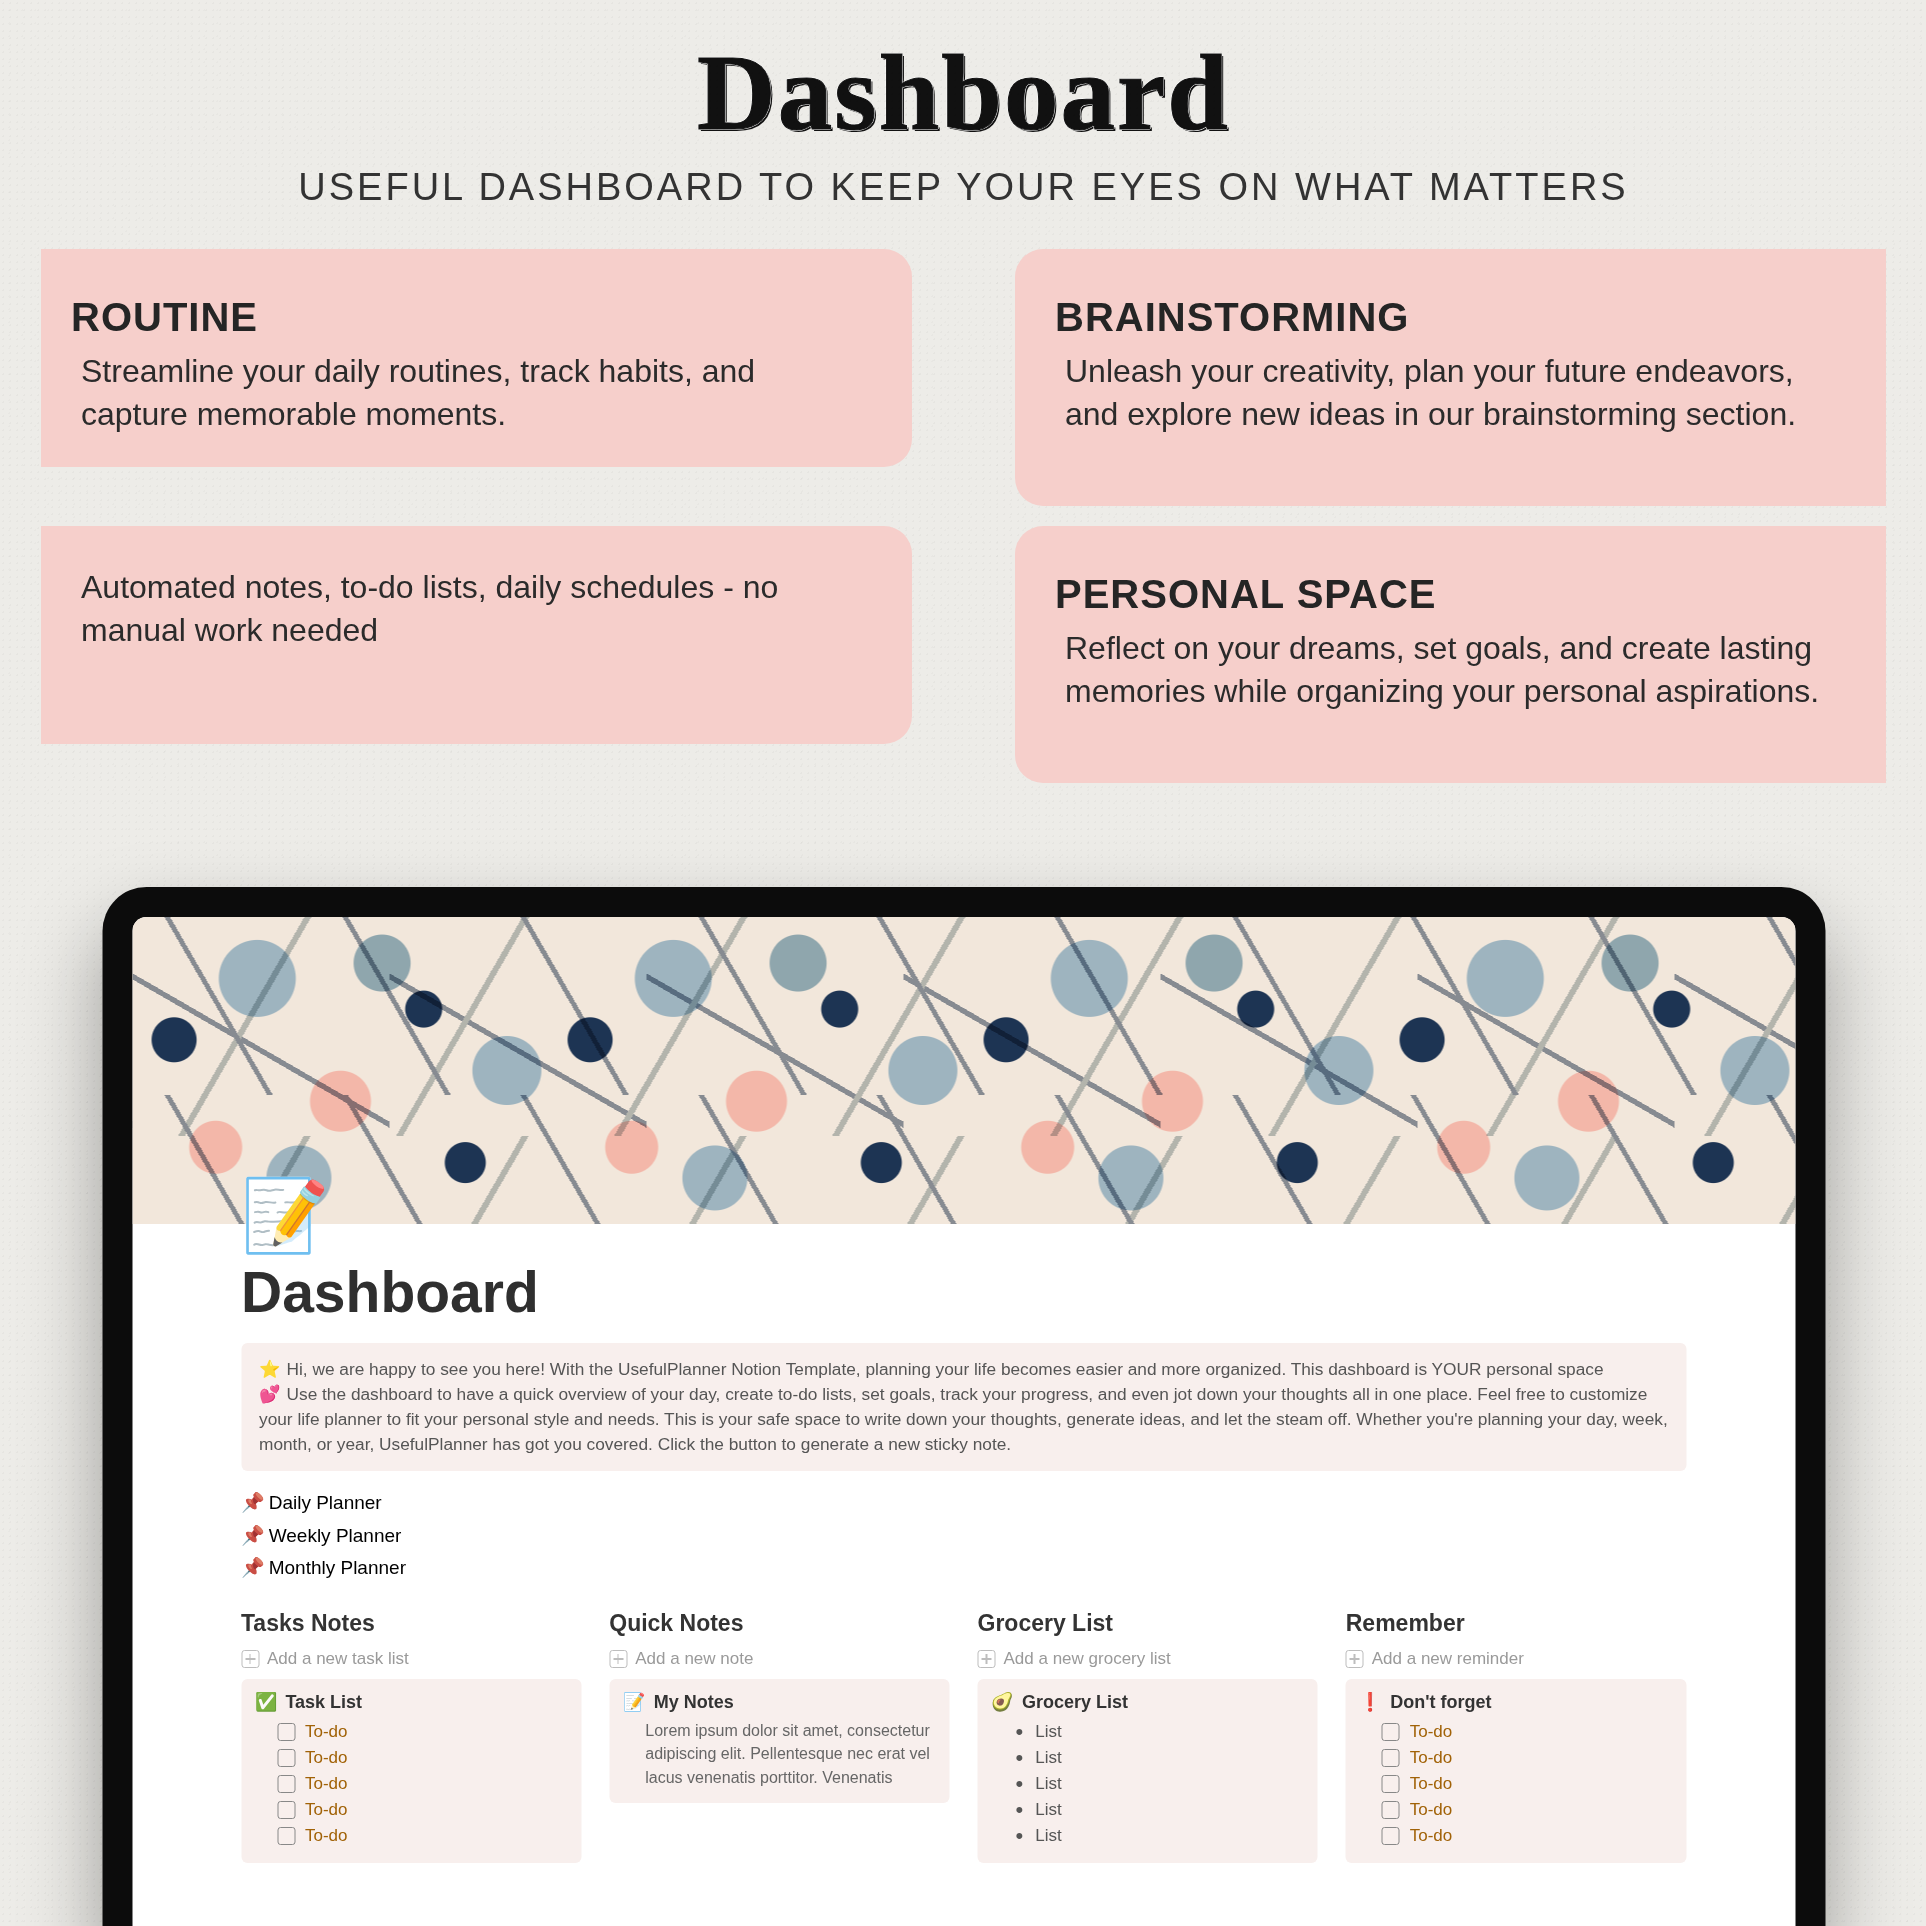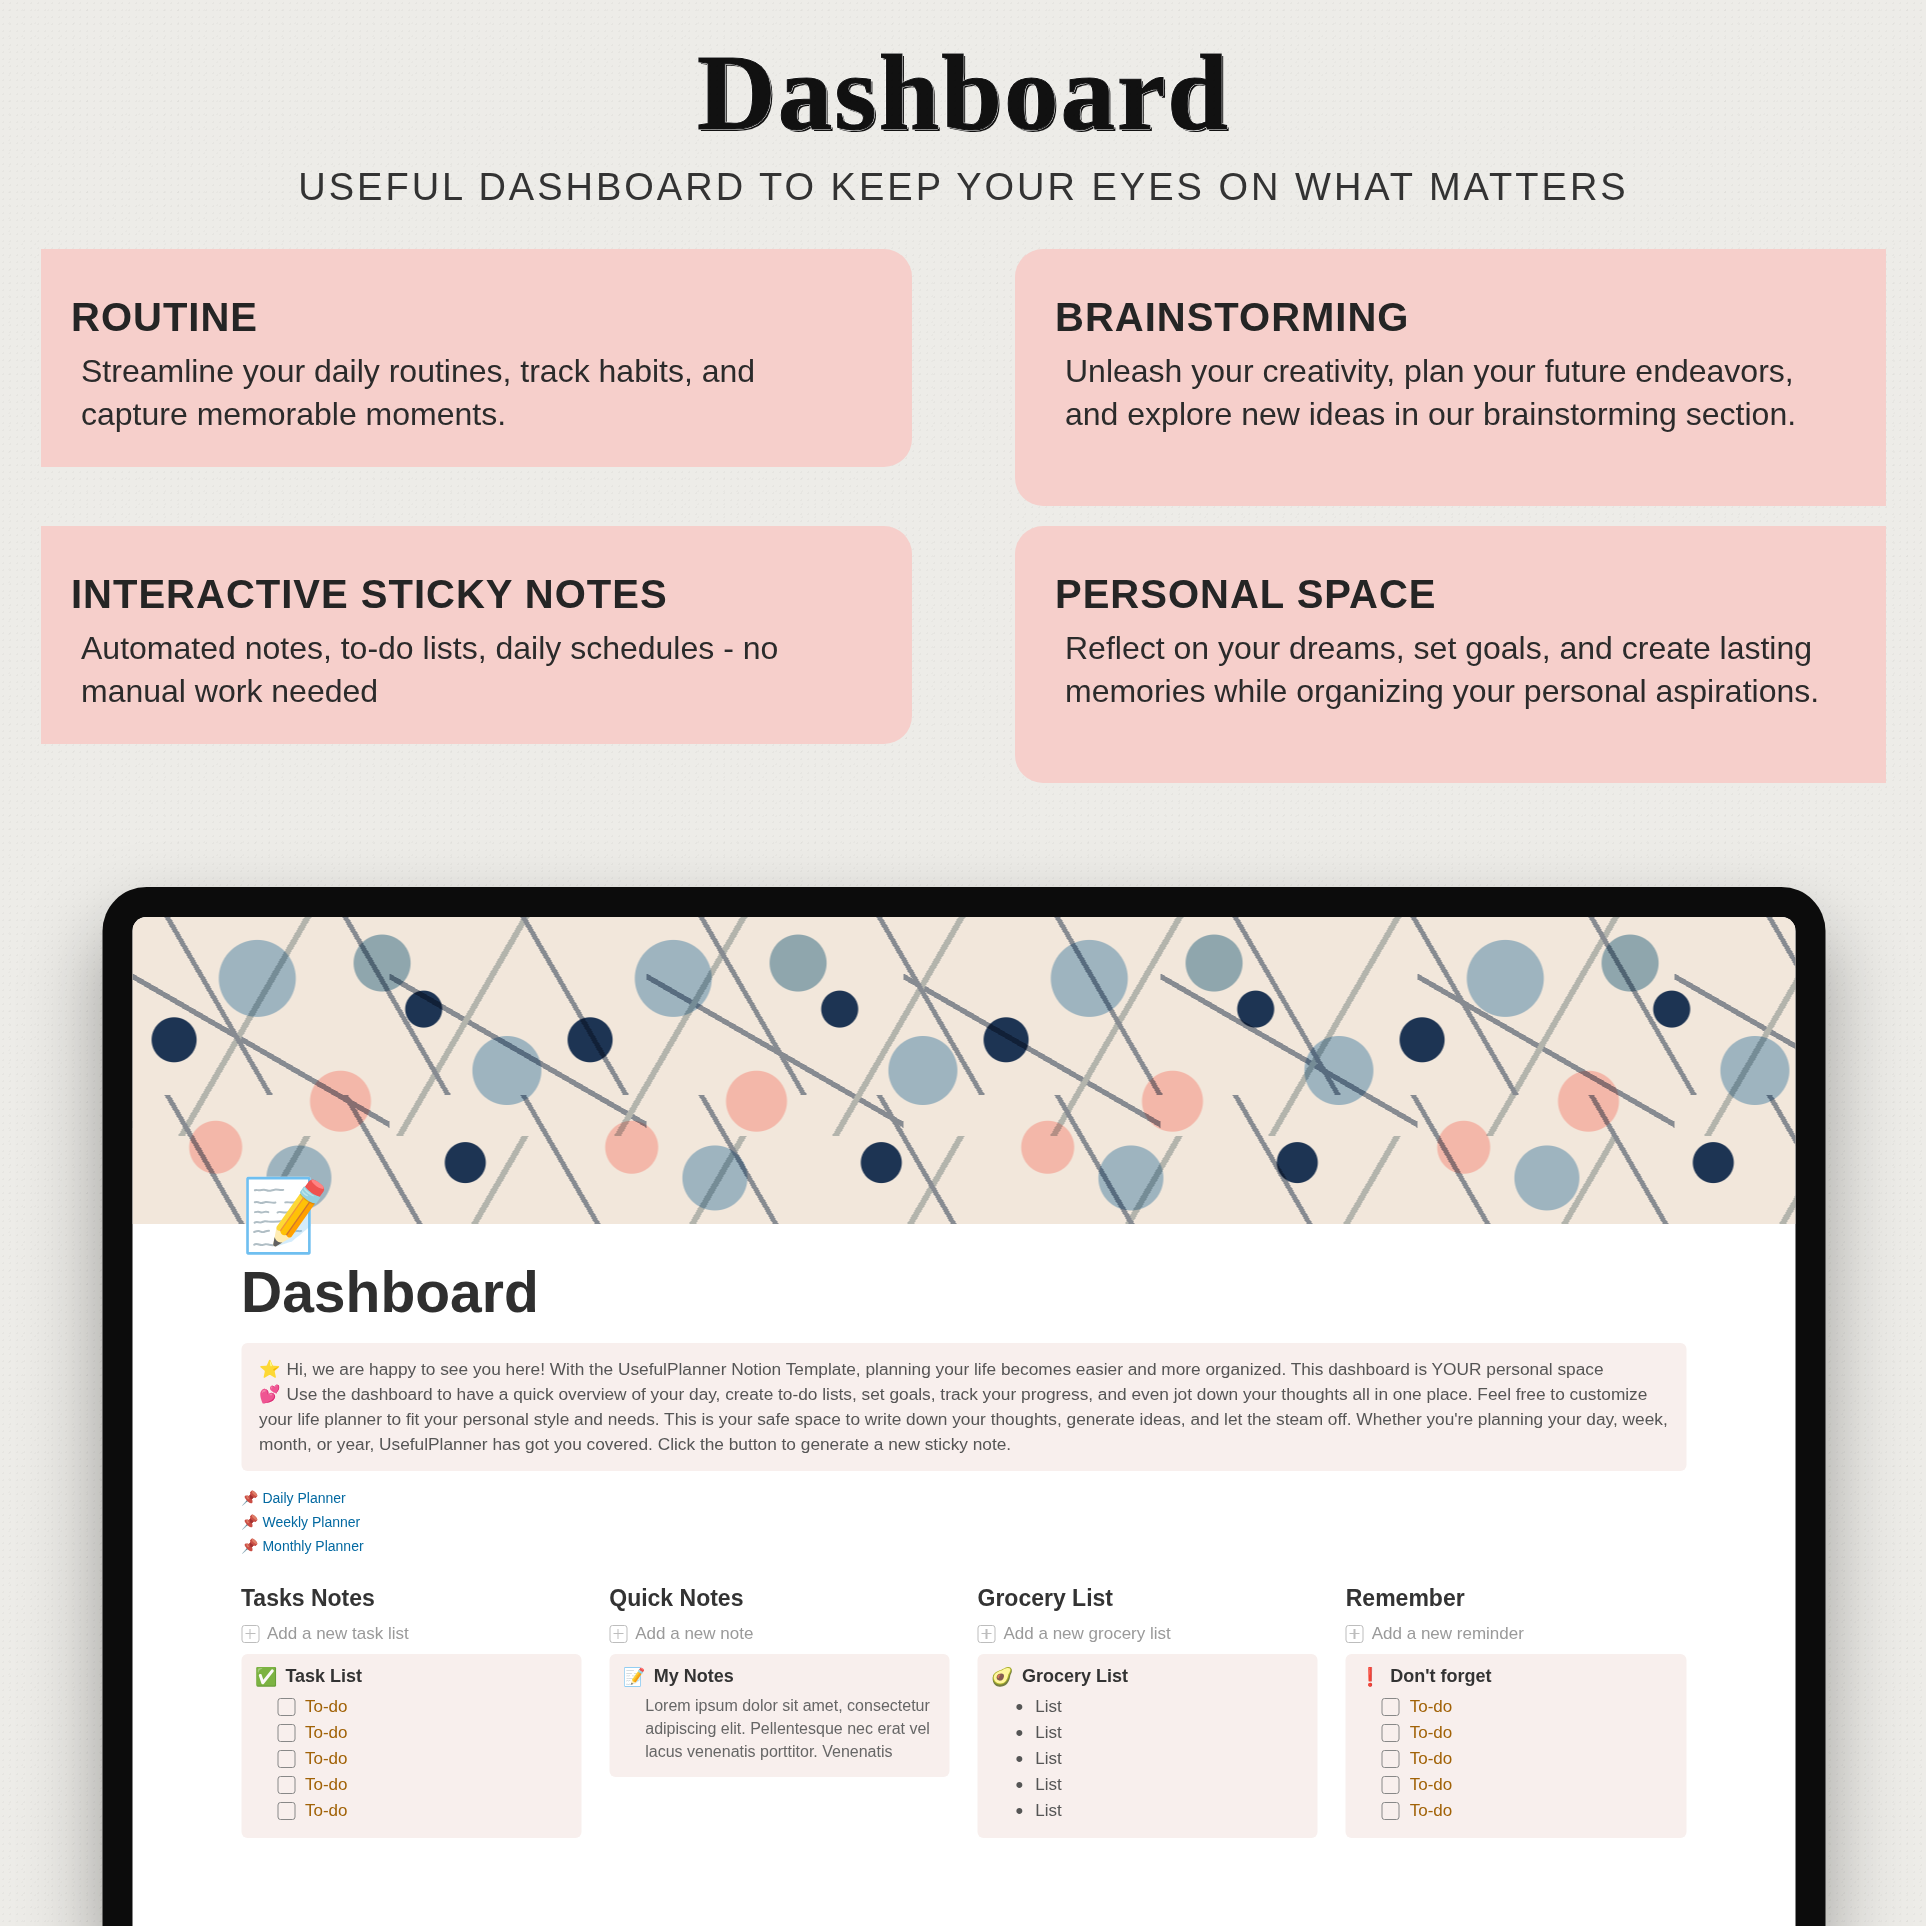--- a/index.html
+++ b/index.html
@@ -154,22 +154,22 @@
     padding: 14px 18px;
     font-size: 17.3px;
     line-height: 1.45;
     color: #555;
   }
   .star { margin-right: 6px; }
 
   .nav-links { margin: 16px 0 12px 0; }
   .nav-links .lnk {
     display: block;
-    font-size: 14px;
-    color: #0369a1;
+    font-size: 19px;
+    color: #000000;
     line-height: 1.7;
   }
   .nav-links .lnk .pin { filter: grayscale(0.3); margin-right: 4px; }
 
   .grid4 {
     display: grid;
     grid-template-columns: repeat(4, 1fr);
     gap: 28px;
     margin-top: 12px;
   }
@@ -261,21 +261,20 @@
 <div class="cards">
   <div class="card left top1">
     <h2>ROUTINE</h2>
     <p>Streamline your daily routines, track habits, and capture memorable moments.</p>
   </div>
   <div class="card right top2">
     <h2>BRAINSTORMING</h2>
     <p>Unleash your creativity, plan your future endeavors, and explore new ideas in our brainstorming section.</p>
   </div>
   <div class="card left bot1">
-    <h2>INTERACTIVE STICKY NOTES</h2>
     <p>Automated notes, to-do lists, daily schedules - no manual work needed</p>
   </div>
   <div class="card right bot2">
     <h2>PERSONAL SPACE</h2>
     <p>Reflect on your dreams, set goals, and create lasting memories while organizing your personal aspirations.</p>
   </div>
 </div>
 
 <div class="laptop">
   <div class="laptop-bezel">

